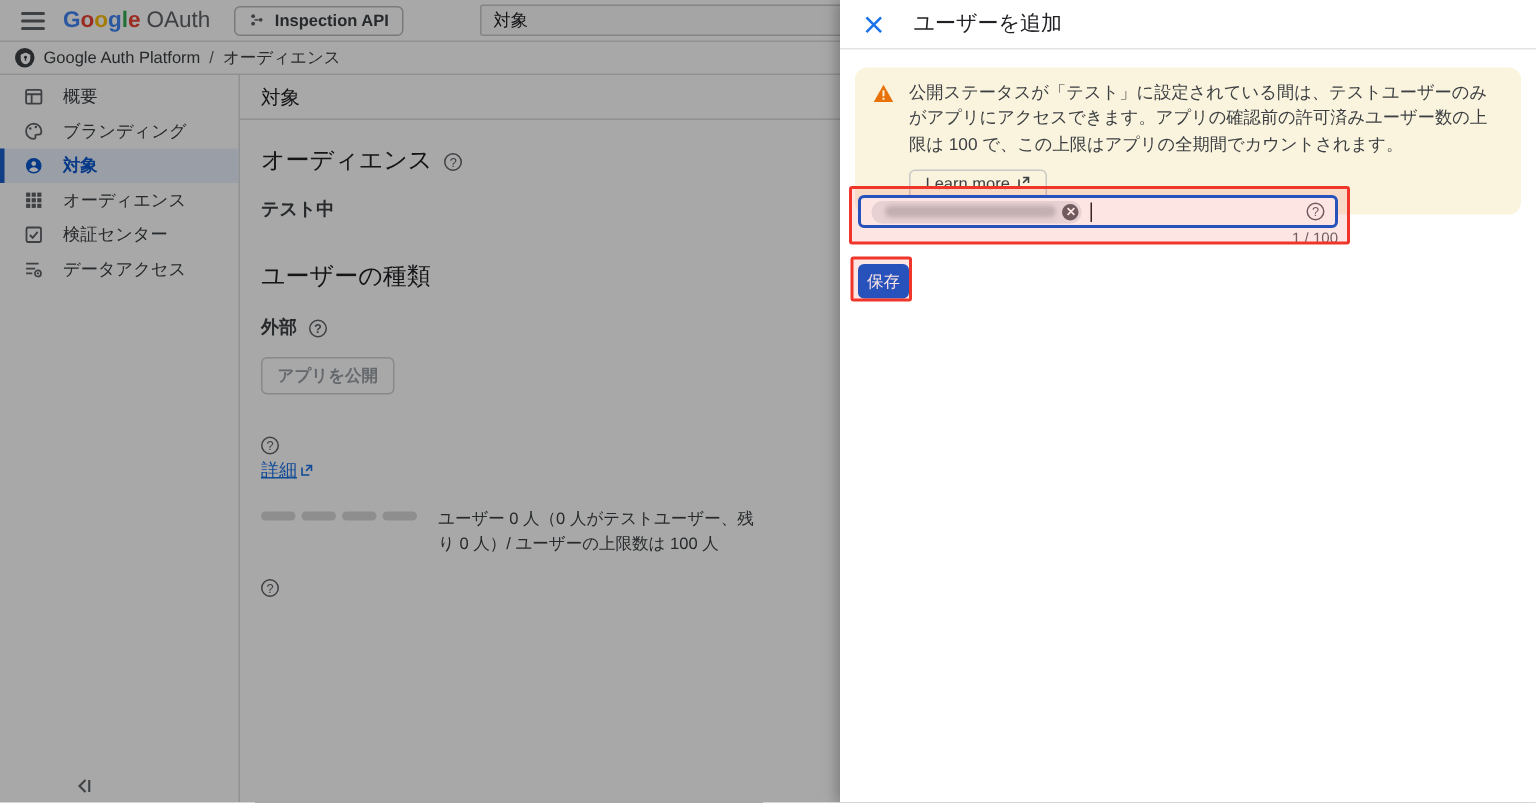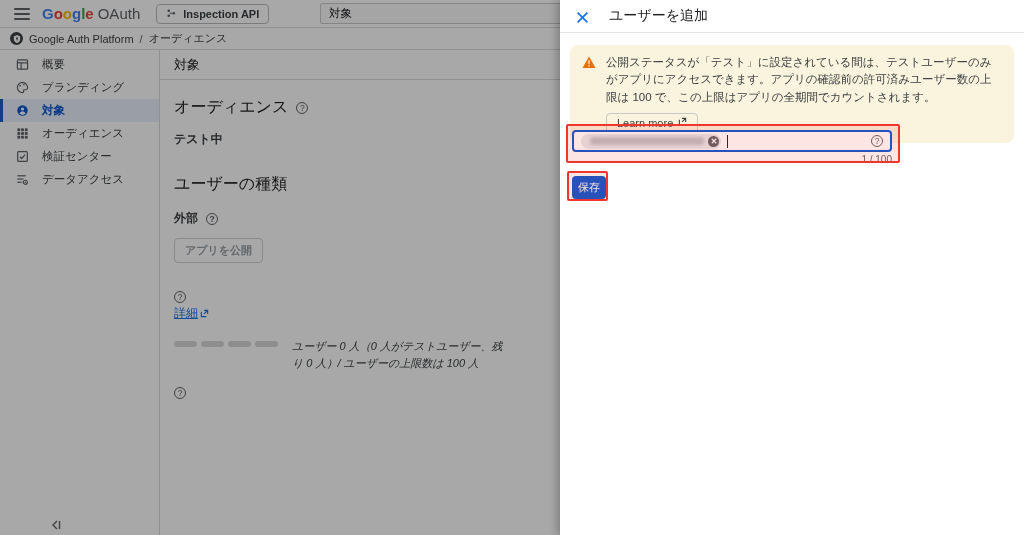--- a/index.html
+++ b/index.html
@@ -44,21 +44,21 @@
   .help { width:12px; height:12px; border:1px solid #5f6368; border-radius:50%; font-size:8.5px; color:#5f6368;
           display:inline-flex; align-items:center; justify-content:center; flex:none; cursor:pointer; }
   .btn-outline { display:inline-block; border:1px solid #a6a9ad; border-radius:4px; background:transparent;
                  color:#0b57d0; font-size:11px; font-weight:bold; padding:4px 10px; cursor:pointer; font-family:inherit; }
   .btn-outline.disabled { color:#9aa0a6; border-color:#cdd0d4; cursor:default; }
   .desc { font-size:12px; line-height:1.55; color:#3c4043; width:352px; margin-top:10px; }
   .link { color:#1a73e8; font-size:12px; text-decoration:underline; display:inline-flex; align-items:center; gap:2px; cursor:pointer; margin-top:2px; }
   .usage-row { display:flex; gap:14px; margin-top:16px; align-items:flex-start; }
   .meter { display:flex; gap:4px; margin-top:3px; }
   .meter span { width:23px; height:6px; background:#d8d8d8; border-radius:3px; }
-  .usage-text { font-size:11px; line-height:1.5; color:#3c4043; width:218px;font-style:italic; }
+  .usage-text { font-size:11px; line-height:1.5; color:#3c4043; width:218px; }
 
   
   .scrim { position:absolute; inset:0; background:rgba(0,0,0,0.34); z-index:10; }
 
   
   .panel { position:absolute; top:0; left:560px; width:464px; height:535px; background:#fff; z-index:20;
            box-shadow:-3px 0 8px rgba(0,0,0,0.25); }
   .panel-header { height:33px; display:flex; align-items:center; gap:20px; padding:0 16px; border-bottom:1px solid #e4e4e4; }
   .close-x { width:13px; height:13px; cursor:pointer; flex:none; }
   .panel-title { font-size:14px; color:#202124; }

